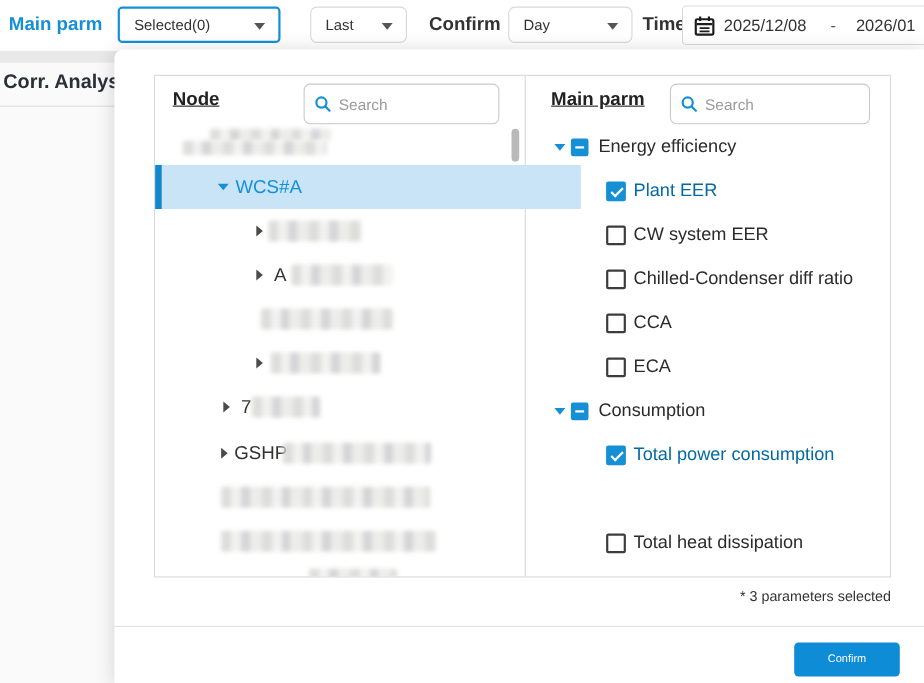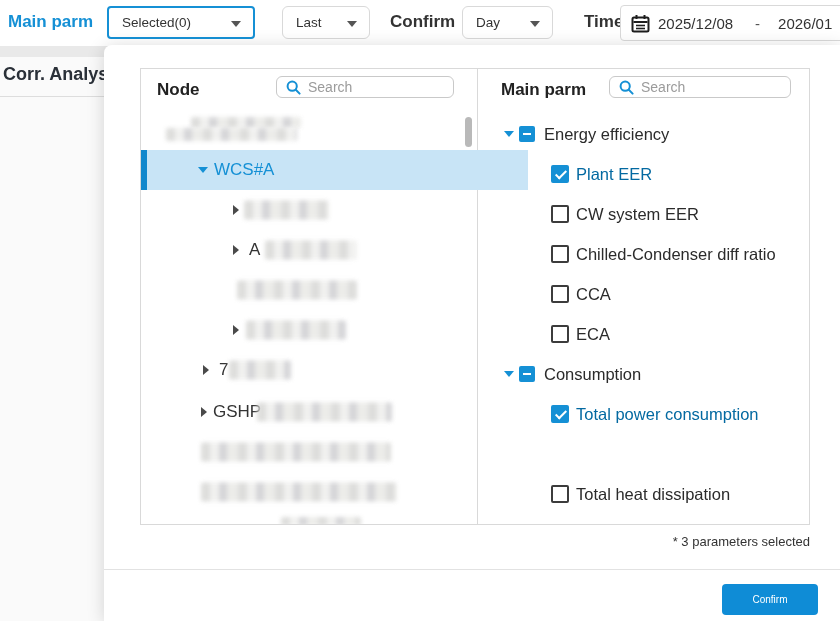--- a/index.html
+++ b/index.html
@@ -29,22 +29,22 @@
   #page-heading { position:absolute; left:3px; top:64px; font-size:18px; font-weight:700; color:#2a3038; white-space:nowrap; }
   #page-divider { position:absolute; left:0; top:96px; width:840px; height:1px; background:#ddd; }
 
   
   #modal { position:absolute; left:104px; top:45px; width:736px; height:576px; background:#fff;
            border-top-left-radius:8px; box-shadow:0 2px 18px rgba(0,0,0,.16); z-index:10; }
   #content-box { position:absolute; left:36px; top:23px; width:670px; height:457px;
                  border:1px solid #d9d9d9; background:#fff; overflow:hidden; }
   #panel-divider { position:absolute; left:336px; top:0; width:1px; height:457px; background:#d9d9d9; }
 
-  .panel-title { position:absolute; top:11px; font-size:17px; font-weight:700; color:#222; }
-  .search-wrap { position:absolute; top:7px; height:22px; border:1px solid #c9c9c9; border-radius:6px;
+  .panel-title { position:absolute; top:11px; font-size:17px; font-weight:700; color:#222;text-decoration:underline; }
+  .search-wrap { position:absolute; top:7px; height:37px; border:1px solid #c9c9c9; border-radius:6px;
                  background:#fff; display:flex; align-items:center; padding-left:9px; }
   .search-wrap input { border:none; outline:none; width:120px; font-size:14px; color:#333;
                        font-family:"Liberation Sans", sans-serif; background:transparent; margin-left:7px; }
   .search-wrap input::placeholder { color:#9b9b9b; }
 
   
   .nrow { position:absolute; left:0; width:387px; height:40px; cursor:pointer; }
   .nrow.sel { background:#c8e4f6; }
   .selbar { position:absolute; left:0; top:0; width:6px; height:40px; background:#1287cc; }
   .caret-r { position:absolute; top:50%; margin-top:-5px; width:0; height:0;
@@ -90,21 +90,21 @@
     <span class="sel-caret"></span>
   </div>
 
   <div class="select-box" style="left:282px; width:88px;">
     <span>Last</span>
     <span class="sel-caret"></span>
   </div>
 
   <span class="tb-label" style="left:390px">Confirm</span>
 
-  <div class="select-box" style="left:462px; width:91px;">
+  <div class="select-box" style="left:462px; width:113px;">
     <span>Day</span>
     <span class="sel-caret"></span>
   </div>
 
   <span class="tb-label" style="left:584px">Time</span>
 
   <div id="date-field">
     <svg class="cal-svg" width="19" height="19" viewBox="0 0 19 19">
       <rect x="1.5" y="3.5" width="16" height="14" rx="1.5" fill="none" stroke="#1d1d1d" stroke-width="2"></rect>
       <line x1="5.5" y1="1" x2="5.5" y2="5" stroke="#1d1d1d" stroke-width="2"></line>

